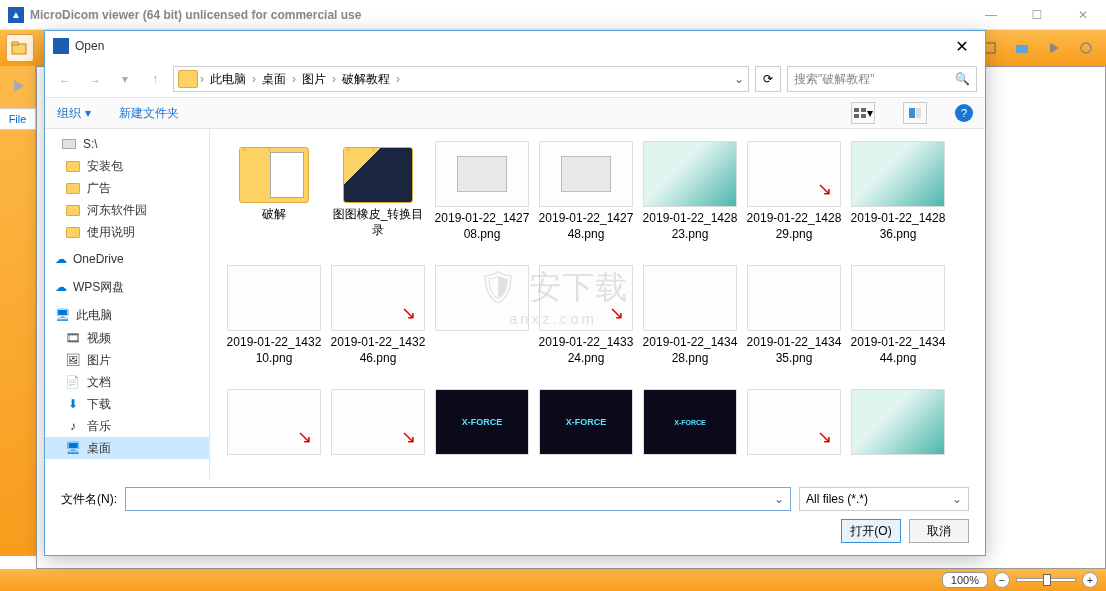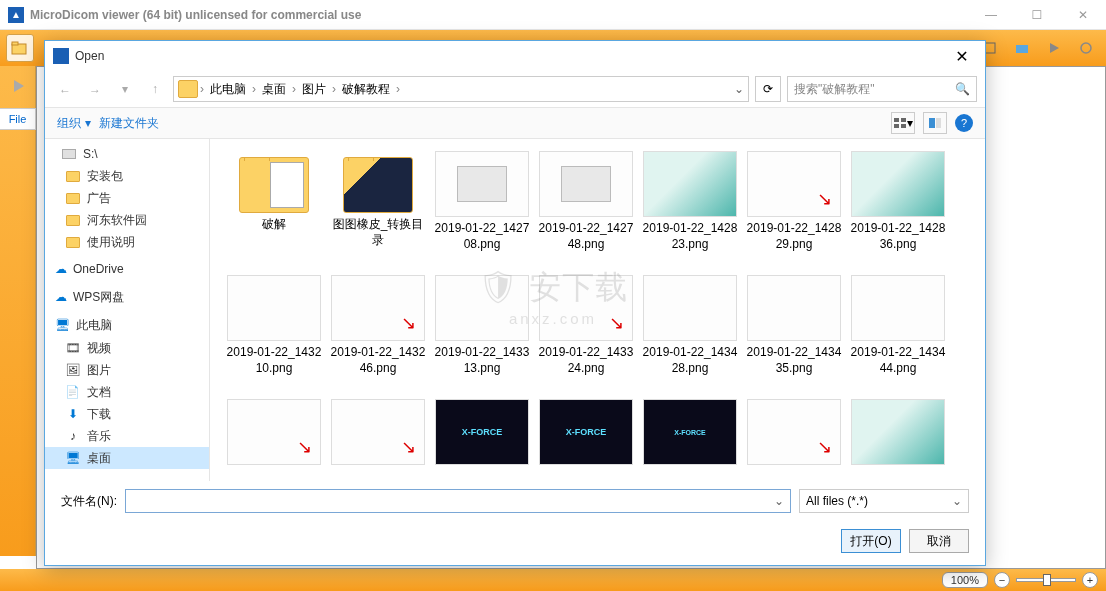--- a/index.html
+++ b/index.html
@@ -22,37 +22,37 @@
 .file-tab { position: absolute; left: 0; top: 108px; width: 36px; height: 22px; background: #fff; border: 1px solid #ccc; border-left: none; display: flex; align-items: center; justify-content: center; font-size: 11px; color: #0066cc; z-index: 2; }
 
 .viewer-area { position: absolute; left: 36px; top: 66px; right: 0; bottom: 22px; background: #fff; border: 1px solid #999; }
 
 .statusbar { position: absolute; left: 0; bottom: 0; right: 0; height: 22px; background: linear-gradient(#fdba4a, #f89c1c); display: flex; align-items: center; justify-content: flex-end; padding: 0 8px; gap: 6px; font-size: 11px; color: #333; }
 .statusbar .zoom-box { background: #fff; border: 1px solid #999; padding: 1px 8px; border-radius: 6px; }
 .statusbar .zoom-ctrl { width: 16px; height: 16px; border: 1px solid #999; background: #fff; border-radius: 50%; display: flex; align-items: center; justify-content: center; }
 .statusbar .slider { width: 60px; height: 4px; background: #fff; border: 1px solid #999; position: relative; }
 .statusbar .slider .thumb { position: absolute; width: 8px; height: 12px; background: #fff; border: 1px solid #666; top: -5px; left: 26px; }
 
-.dialog { position: absolute; left: 44px; top: 40px; width: 942px; height: 526px; background: #fff; border: 1px solid #5aa7e0; box-shadow: 0 4px 20px rgba(0,0,0,0.25); z-index: 10; display: flex; flex-direction: column; }
+.dialog { position: absolute; left: 44px; top: 30px; width: 942px; height: 526px; background: #fff; border: 1px solid #5aa7e0; box-shadow: 0 4px 20px rgba(0,0,0,0.25); z-index: 10; display: flex; flex-direction: column; }
 .dlg-title { height: 30px; display: flex; align-items: center; padding: 0 8px; }
 .dlg-title .icon { width: 16px; height: 16px; background: #1a5fb4; margin-right: 6px; }
 .dlg-title .txt { flex: 1; font-size: 12px; color: #333; }
 .dlg-title .close { width: 30px; height: 20px; display: flex; align-items: center; justify-content: center; font-size: 16px; }
 
 .dlg-nav { height: 36px; display: flex; align-items: center; padding: 0 8px; gap: 6px; }
 .dlg-nav .nav-btn { width: 24px; height: 24px; display: flex; align-items: center; justify-content: center; color: #aaa; }
 .dlg-nav .breadcrumb { flex: 1; height: 26px; border: 1px solid #ccc; display: flex; align-items: center; padding: 0 4px; gap: 2px; }
 .dlg-nav .breadcrumb .folder-icon { width: 20px; height: 18px; background: #fcd265; border: 1px solid #e0aa3e; border-radius: 2px; }
 .dlg-nav .breadcrumb .crumb { padding: 0 4px; }
 .dlg-nav .breadcrumb .sep { color: #888; }
 .dlg-nav .refresh { width: 26px; height: 26px; border: 1px solid #ccc; display: flex; align-items: center; justify-content: center; }
 .dlg-nav .search { width: 190px; height: 26px; border: 1px solid #ccc; display: flex; align-items: center; padding: 0 6px; color: #888; }
 .dlg-nav .search .s-icon { margin-left: auto; color: #666; }
 
-.dlg-toolbar { height: 32px; border-top: 1px solid #e5e5e5; border-bottom: 1px solid #e5e5e5; display: flex; align-items: center; padding: 0 12px; gap: 8px; background: #fafafa; }
+.dlg-toolbar { height: 32px; border-top: 1px solid #e5e5e5; border-bottom: 1px solid #e5e5e5; display: flex; align-items: center; padding: 0 12px; gap: 28px; background: #fafafa; }
 .dlg-toolbar .tb-item { color: #1976d2; font-size: 12px; display: flex; align-items: center; gap: 4px; }
 .dlg-toolbar .spacer { flex: 1; }
 .dlg-toolbar .view-btn { width: 24px; height: 22px; border: 1px solid #ccc; display: flex; align-items: center; justify-content: center; }
 .dlg-toolbar .help { width: 18px; height: 18px; border-radius: 50%; background: #1976d2; color: #fff; display: flex; align-items: center; justify-content: center; font-size: 11px; }
 
 .dlg-body { flex: 1; display: flex; overflow: hidden; }
 .sidebar { width: 165px; border-right: 1px solid #e5e5e5; padding: 4px 0; overflow-y: auto; }
 .sidebar .item { height: 22px; display: flex; align-items: center; padding-left: 20px; gap: 6px; font-size: 12px; color: #333; }
 .sidebar .item.drive { padding-left: 16px; }
 .sidebar .item.selected { background: #cce8ff; }
@@ -67,21 +67,21 @@
 .file-item .thumb.folder { background: #fcd265; border: 1px solid #e0aa3e; border-radius: 3px; width: 70px; height: 56px; margin-top: 6px; position: relative; }
 .file-item .thumb.folder::before { content: ""; position: absolute; top: -6px; left: 4px; width: 24px; height: 8px; background: #fcd265; border: 1px solid #e0aa3e; border-bottom: none; border-radius: 2px 2px 0 0; }
 .file-item .thumb.folder.has-content::after { content: ""; position: absolute; right: 4px; top: 4px; bottom: 4px; width: 32px; background: #fff; border: 1px solid #aaa; }
 .file-item .thumb.img-teal { background: linear-gradient(135deg, #e0f4f0 40%, #4db6ac 100%); }
 .file-item .thumb.img-white { background: #fdfdfd; }
 .file-item .thumb.img-xforce { background: #0a0a1a; color: #5ee0ff; font-size: 9px; font-weight: bold; display: flex; align-items: center; justify-content: center; }
 .file-item .thumb .inner-box { width: 50px; height: 36px; background: #e8e8e8; border: 1px solid #bbb; }
 .file-item .thumb .red-arrow { position: absolute; color: #d00; font-size: 18px; }
 .file-item .label { text-align: center; font-size: 12px; margin-top: 4px; line-height: 1.3; word-break: break-all; max-width: 100px; }
 
-.dlg-footer { padding: 8px 16px 12px; display: flex; flex-direction: column; gap: 16px; }
+.dlg-footer { padding: 8px 16px 12px; display: flex; flex-direction: column; gap: 8px; }
 .fn-row { display: flex; align-items: center; gap: 8px; }
 .fn-row .lbl { font-size: 12px; }
 .fn-row .fn-input { flex: 1; height: 24px; border: 1px solid #7aa7d6; padding: 0 6px; position: relative; }
 .fn-row .fn-input .dd { position: absolute; right: 2px; top: 2px; width: 18px; height: 18px; display: flex; align-items: center; justify-content: center; color: #666; }
 .fn-row .filter { width: 170px; height: 24px; border: 1px solid #ccc; padding: 0 6px; display: flex; align-items: center; font-size: 12px; }
 .fn-row .filter .dd { margin-left: auto; color: #666; }
 .btn-row { display: flex; justify-content: flex-end; gap: 8px; }
 .btn-row .dlg-btn { width: 60px; height: 24px; border: 1px solid #aaa; background: #f5f5f5; display: flex; align-items: center; justify-content: center; font-size: 12px; }
 .btn-row .dlg-btn.primary { border: 1px solid #3b8fd4; background: #e8f2fb; }
 
@@ -315,21 +315,20 @@
           <div class="label">2019-01-22_143210.png</div>
         </div>
         <div class="file-item">
           <div class="thumb img-white">
             <span class="red-arrow" style="right:8px;bottom:6px">↘</span>
           </div>
           <div class="label">2019-01-22_143246.png</div>
         </div>
         <div class="file-item">
           <div class="thumb img-white"></div>
-          <div class="label">2019-01-22_143313.png</div>
         </div>
         <div class="file-item">
           <div class="thumb img-white">
             <span class="red-arrow" style="right:8px;bottom:6px">↘</span>
           </div>
           <div class="label">2019-01-22_143324.png</div>
         </div>
         <div class="file-item">
           <div class="thumb img-white"></div>
           <div class="label">2019-01-22_143428.png</div>

